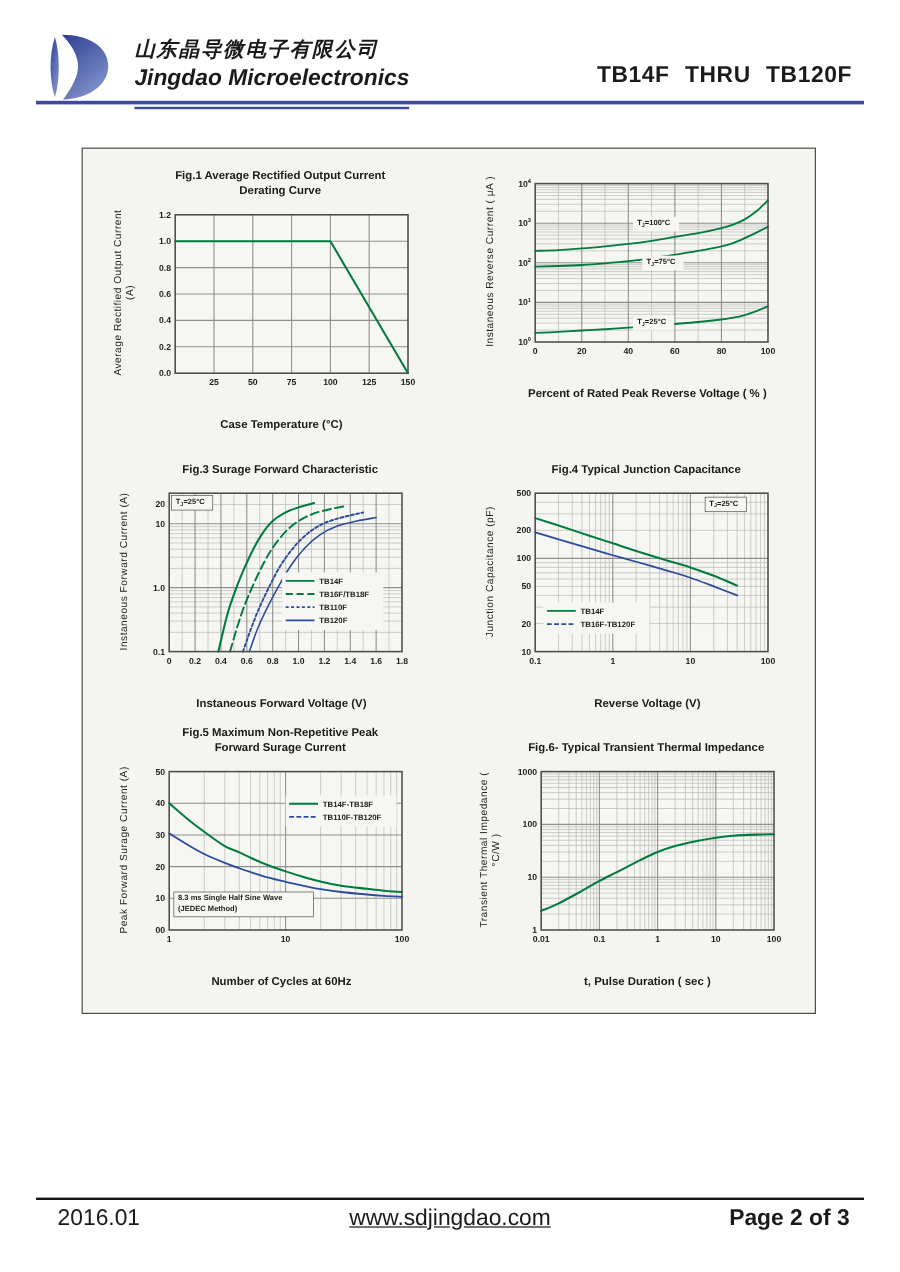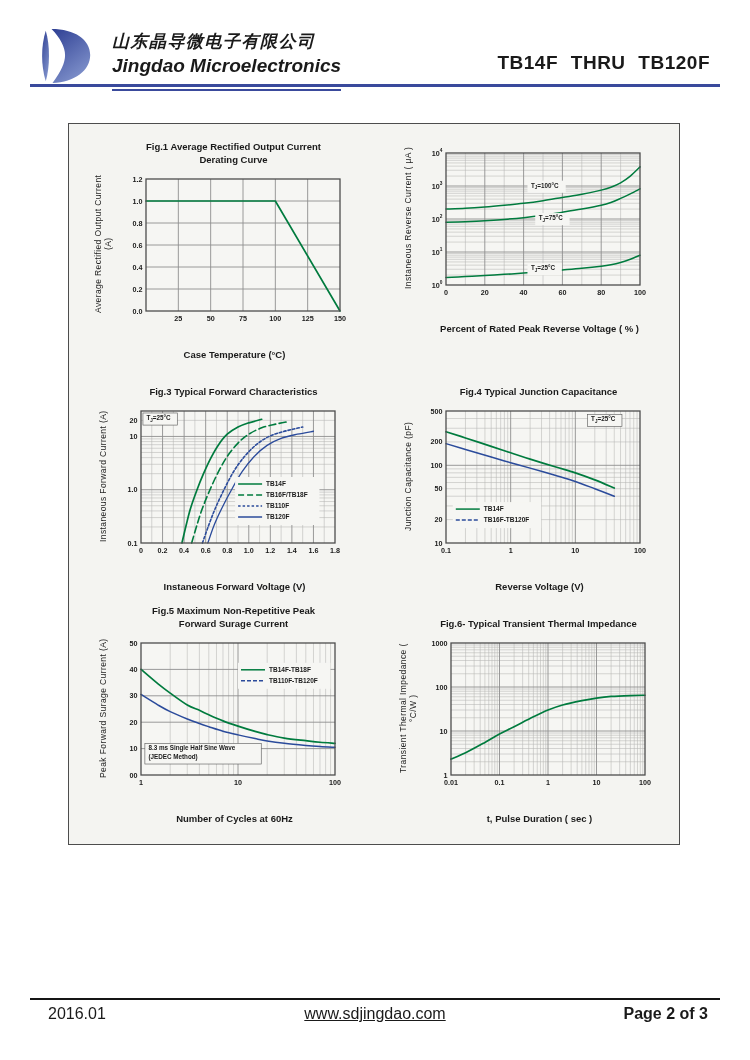--- a/index.html
+++ b/index.html
@@ -29,21 +29,21 @@
   .fig-body{display:flex;align-items:center;margin-top:3px;}
   .ylab{
     writing-mode:vertical-rl;transform:rotate(180deg);
     font-size:8.5px;letter-spacing:.4px;text-align:center;height:150px;margin-bottom:14px;color:#222;
   }
   .plot{display:block;}
   .xlab{font-size:9.5px;font-weight:bold;padding-left:26px;margin-top:16px;}
   svg text{font-family:"Liberation Sans",sans-serif;fill:#1a1a1a;}
   
   .footer-rule{position:absolute;left:30px;top:998px;width:690px;height:2px;background:#151515;}
-  .footer{position:absolute;left:30px;top:1005px;width:690px;height:22px;font-size:16px;}
+  .footer{position:absolute;left:30px;top:1005px;width:690px;height:22px;font-size:19px;}
   .footer .date{position:absolute;left:18px;top:0;}
   .footer .site{position:absolute;left:0;right:0;top:0;text-align:center;text-decoration:underline;}
   .footer .page{position:absolute;right:12px;top:0;font-weight:bold;}
 </style>
 </head>
 <body>
 
 <div class="header">
   <svg class="logo" viewBox="0 0 60 60">
     <defs>
@@ -174,21 +174,21 @@
           <text x="29.5" y="77.5" font-size="7.2" font-weight="700" text-anchor="end"><tspan>10</tspan><tspan font-size="4.8" dy="-3.2">2</tspan></text>
           <text x="29.5" y="44.5" font-size="7.2" font-weight="700" text-anchor="end"><tspan>10</tspan><tspan font-size="4.8" dy="-3.2">3</tspan></text>
           <text x="29.5" y="11.5" font-size="7.2" font-weight="700" text-anchor="end"><tspan>10</tspan><tspan font-size="4.8" dy="-3.2">4</tspan></text>
         </svg>
     </div>
     <div class="xlab">Percent of Rated Peak Reverse Voltage ( % )</div>
   </div>
 
   <div class="fig">
     <div class="titlewrap">
-      <div class="fig-title">Fig.3  Typical Forward Characteristics</div>
+      <div class="fig-title">Fig.3  Surage Forward Characteristic</div>
 
     </div>
     <div class="fig-body">
       <div class="ylab">Instaneous Forward Current  (A)</div>
       <svg class="plot" viewBox="0 0 238 162" width="238" height="162">
           <rect x="33" y="9" width="194" height="132" fill="#f6f6f3"></rect>
           <line x1="43.77777777777778" y1="9" x2="43.77777777777778" y2="141" stroke="#b6b6b4" stroke-width="0.55"></line>
           <line x1="65.33333333333333" y1="9" x2="65.33333333333333" y2="141" stroke="#b6b6b4" stroke-width="0.55"></line>
           <line x1="86.88888888888889" y1="9" x2="86.88888888888889" y2="141" stroke="#b6b6b4" stroke-width="0.55"></line>
           <line x1="108.44444444444443" y1="9" x2="108.44444444444443" y2="141" stroke="#b6b6b4" stroke-width="0.55"></line>

